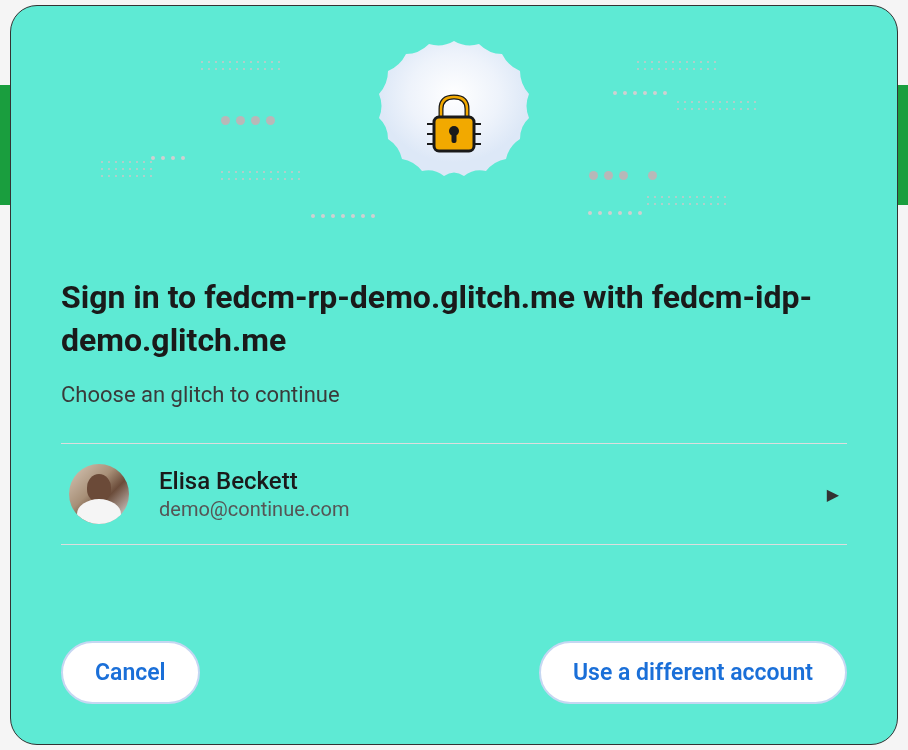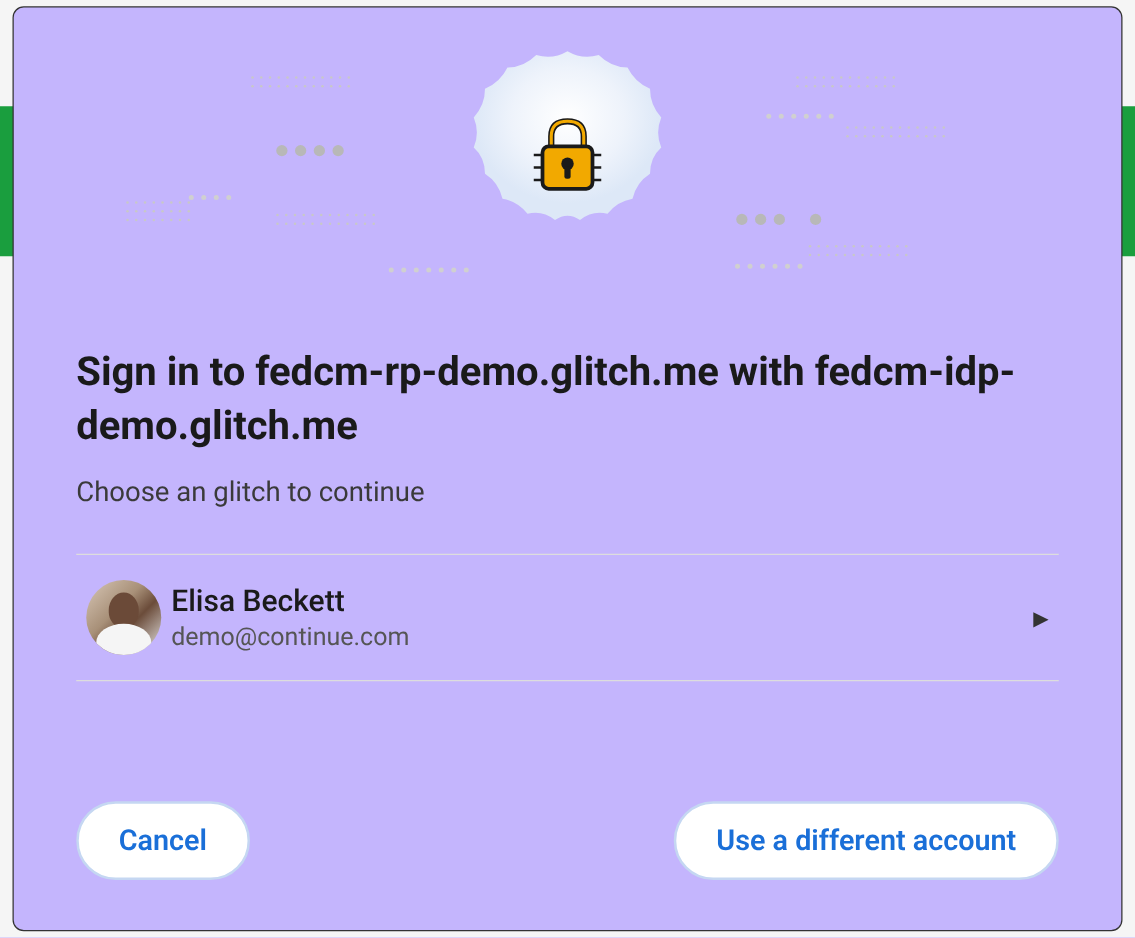--- a/index.html
+++ b/index.html
@@ -24,22 +24,22 @@
       height: 120px;
       background: #1a9e3e;
     }
     
     .modal {
       position: absolute;
       top: 5px;
       left: 10px;
       right: 10px;
       bottom: 5px;
-      background: #c4b5fd;
-      border-radius: 9px;
+      background: #5eead4;
+      border-radius: 27px;
       border: 1px solid #333;
       overflow: hidden;
       display: flex;
       flex-direction: column;
     }
     
     .hero-section {
       height: 240px;
       position: relative;
       display: flex;
@@ -149,21 +149,21 @@
       color: #3a3a3a;
       margin-bottom: 36px;
     }
     
     .account-row {
       border-top: 1px solid #ddd;
       border-bottom: 1px solid #ddd;
       padding: 20px 8px;
       display: flex;
       align-items: center;
-      gap: 8px;
+      gap: 30px;
       cursor: pointer;
     }
     
     .avatar {
       width: 60px;
       height: 60px;
       border-radius: 50%;
       background: linear-gradient(135deg, #d8c8b8 0%, #a89078 40%, #6b4c3a 60%, #ebebeb 100%);
       position: relative;
       overflow: hidden;

